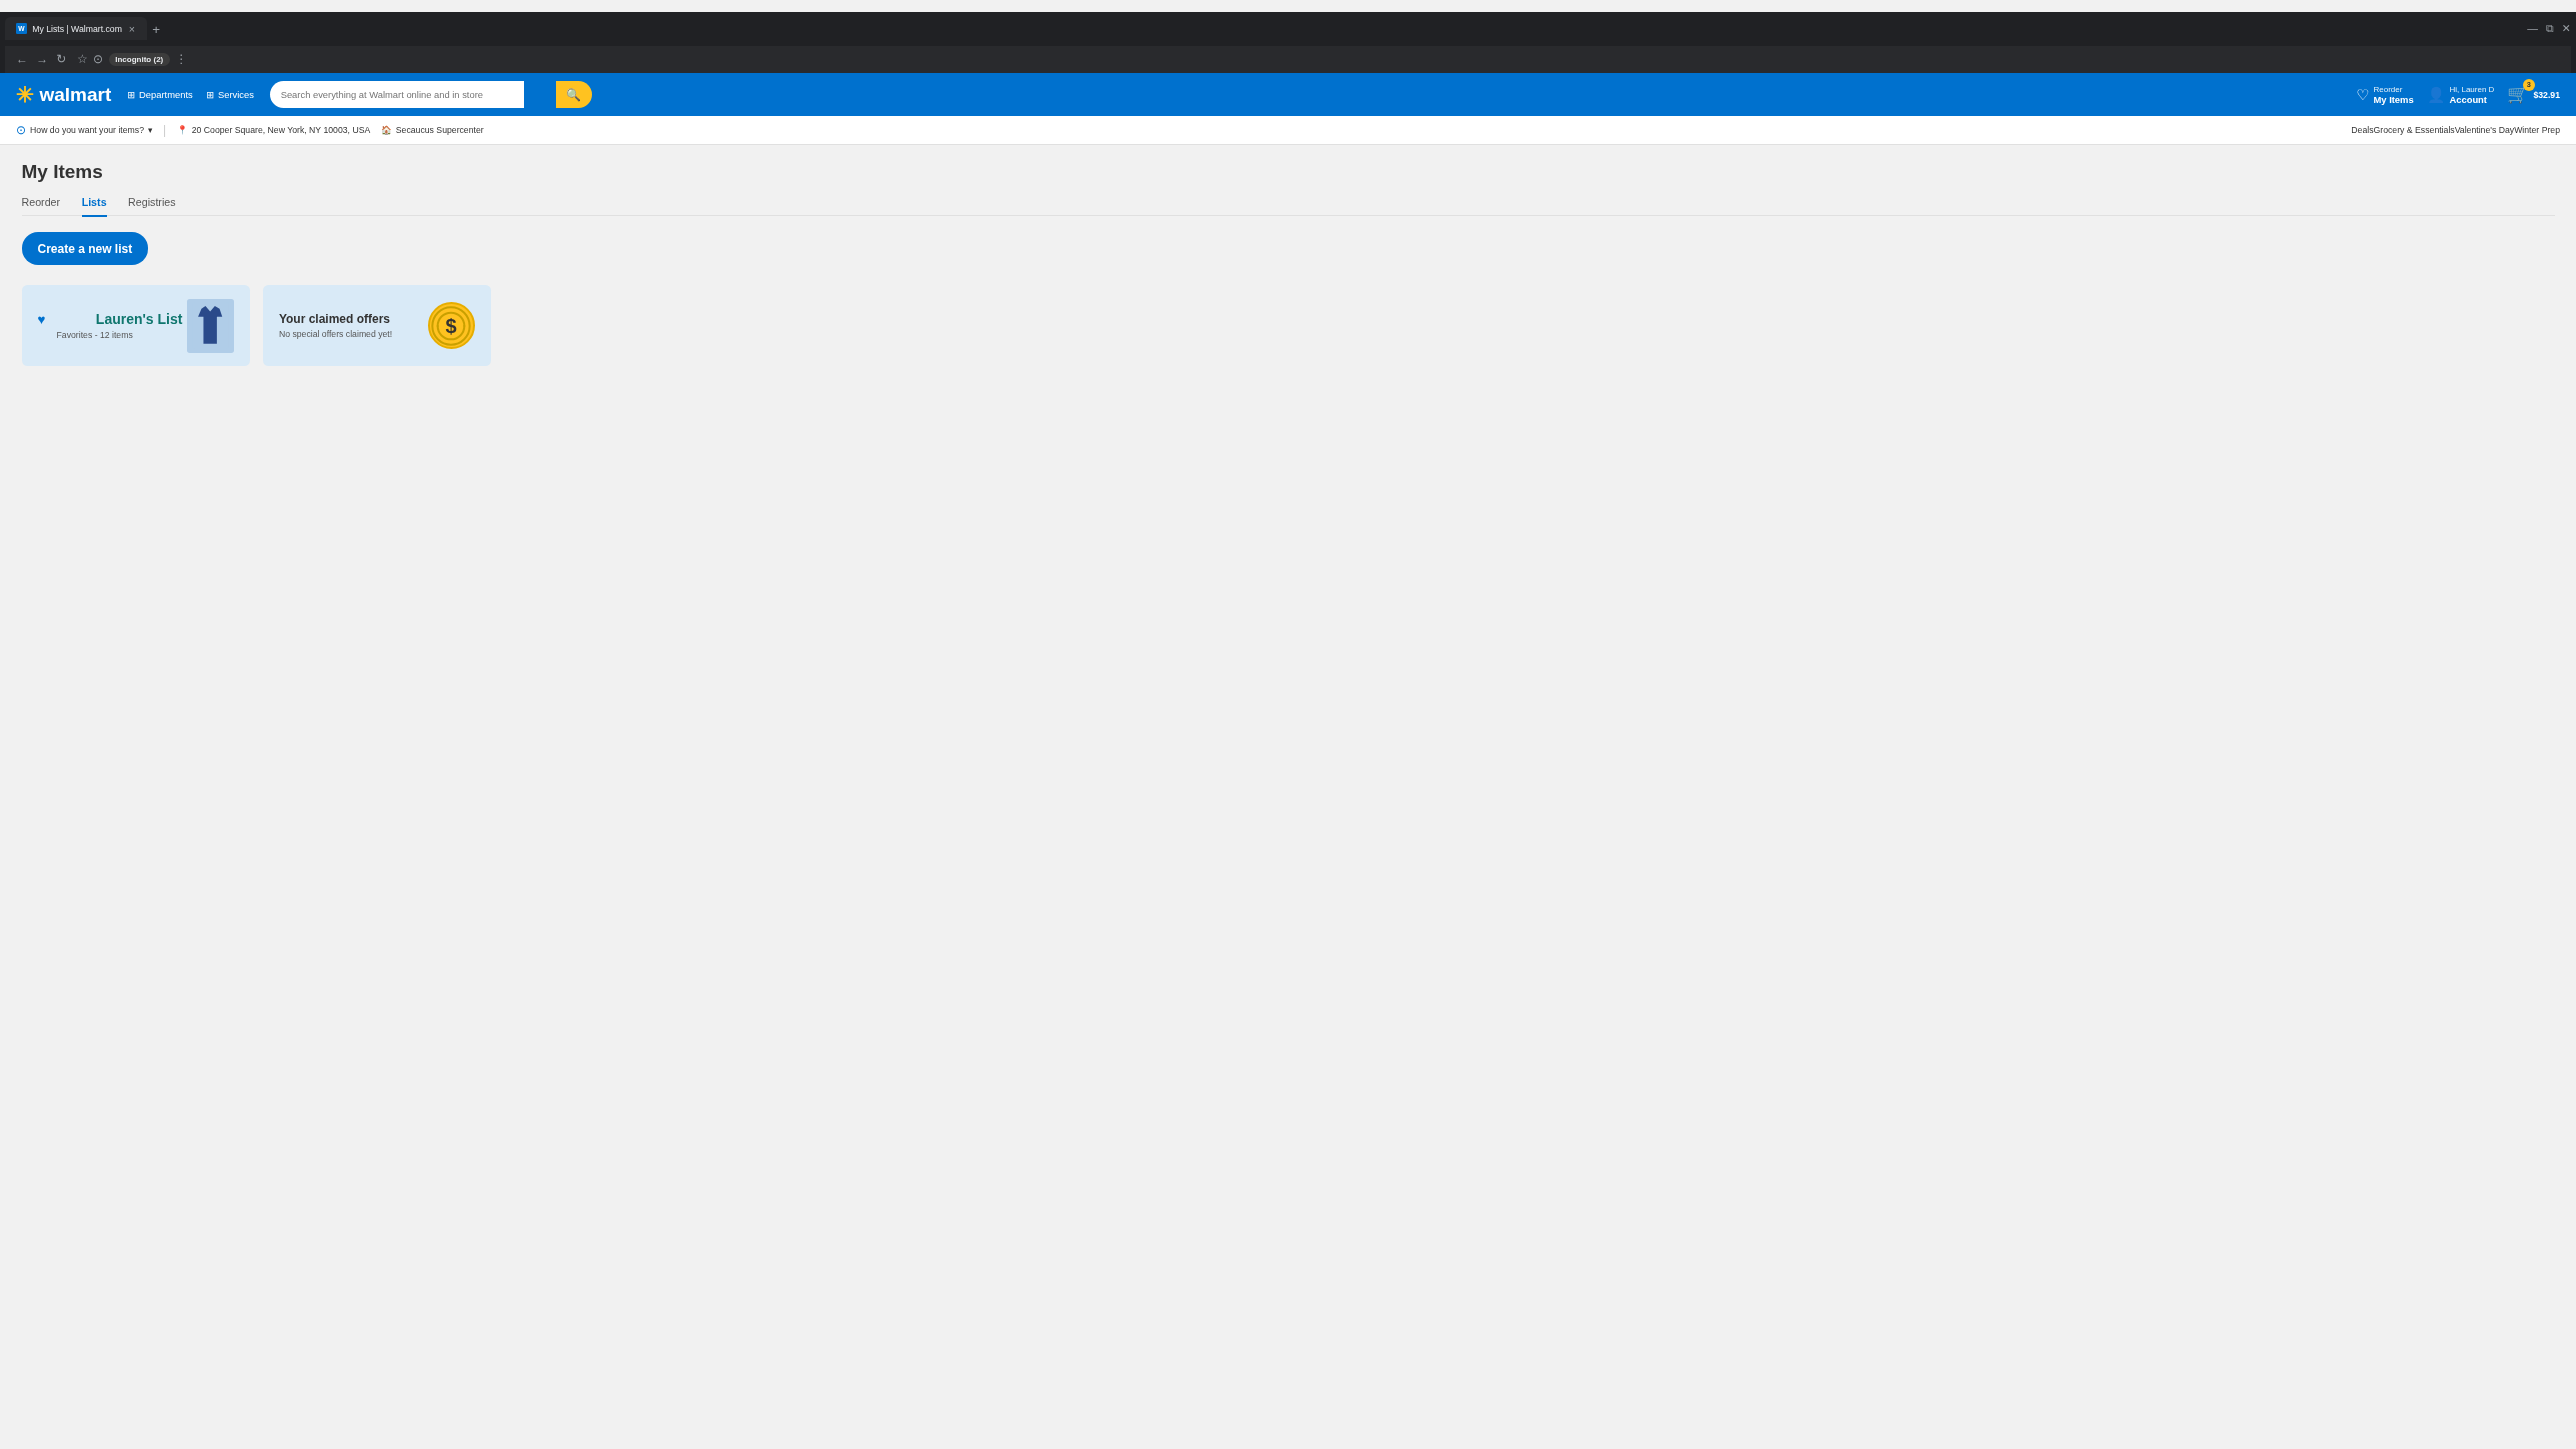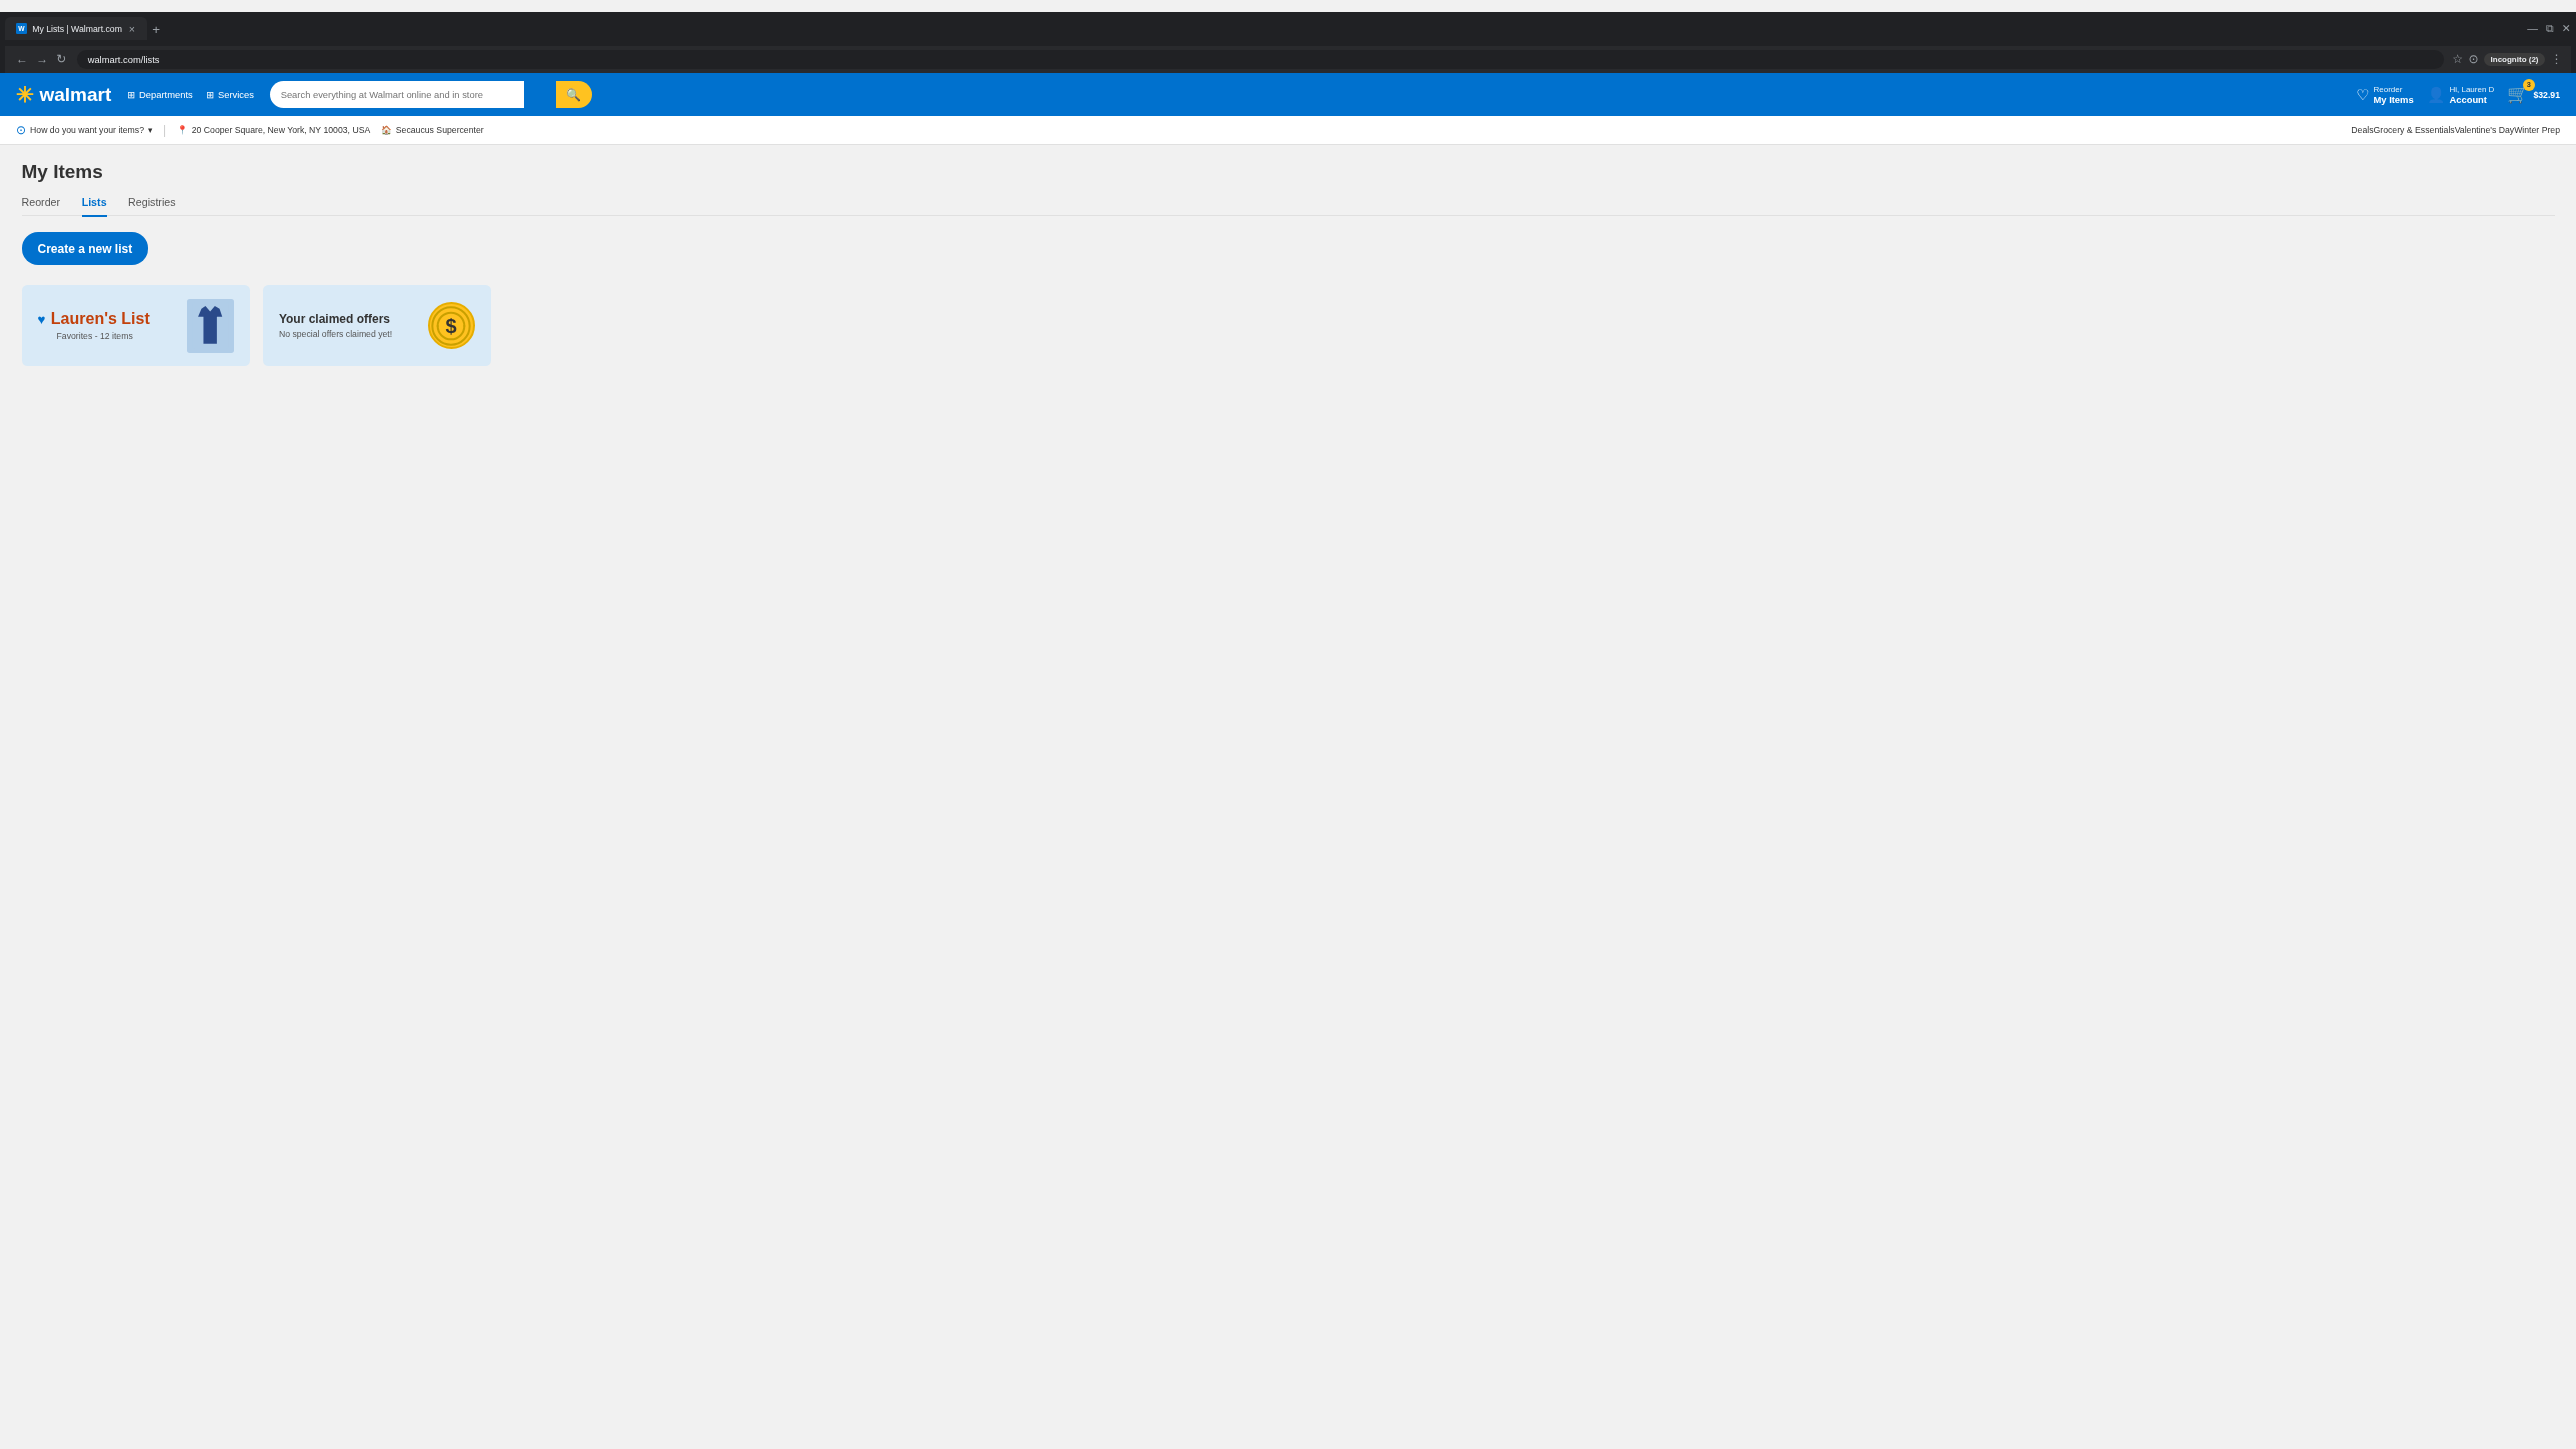--- a/index.html
+++ b/index.html
@@ -338,23 +338,24 @@
       cursor: pointer;
     }
     .list-card-info { display: flex; flex-direction: column; gap: 2.7px; }
     .list-card-name-row {
       display: flex;
       align-items: center;
       gap: 5.4px;
     }
     .list-heart { color: #0071ce; font-size: 13.4px; }
     .list-card-name {
-      font-size: 16px;
-      font-weight: bold;
-      color: #c2410c;
+      font-size: 14px;
+      font-weight: bold;
+      color: #0f766e;
+      margin-left: 45px;
     }
     .list-card-meta {
       font-size: 8.7px;
       color: #555;
       margin-left: 19px;
     }
     .list-card-image {
       width: 47px;
       height: 54px;
       object-fit: cover;
@@ -422,23 +423,20 @@
       <span>⧉</span>
       <span>✕</span>
     </div>
   </div>
   <div class="browser-address-bar">
     <div class="browser-nav-controls">
       <button class="nav-icon">←</button>
       <button class="nav-icon disabled">→</button>
       <button class="nav-icon">↻</button>
     </div>
-    <div class="address-input-wrap">
-      <span class="address-text">walmart.com/lists</span>
-    </div>
     <div class="browser-actions">
       <span>☆</span>
       <span>⊙</span>
       <span class="incognito-badge">Incognito (2)</span>
       <span>⋮</span>
     </div>
   </div>
 </div>
 
 <div class="walmart-header">

